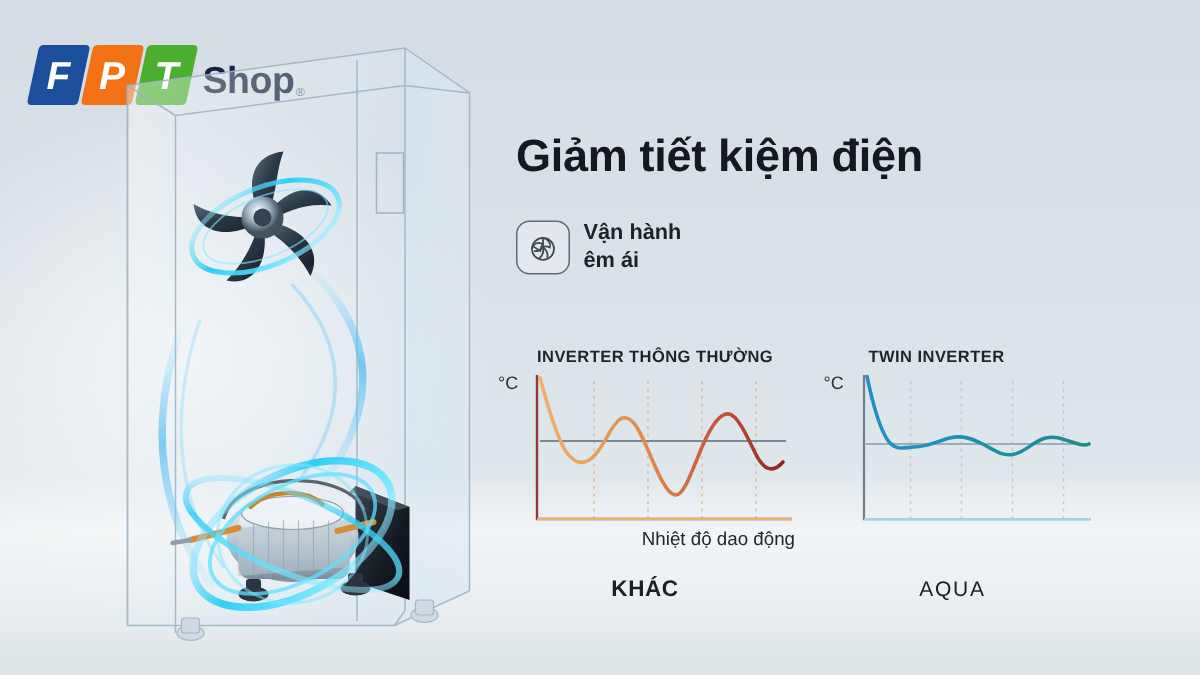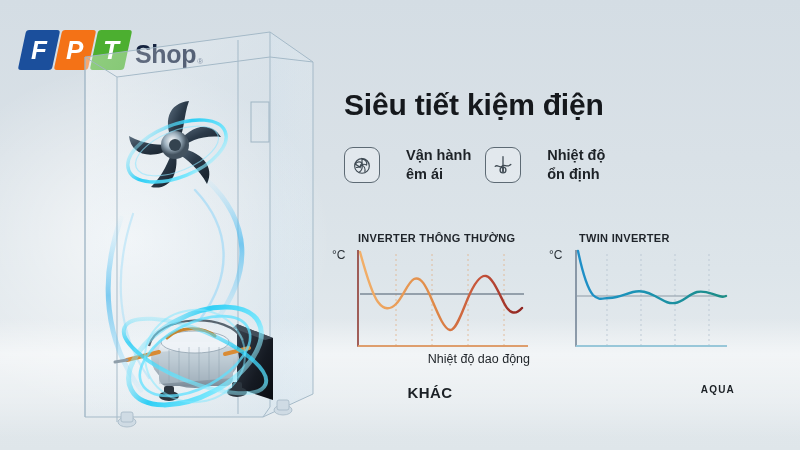--- a/index.html
+++ b/index.html
@@ -58,21 +58,21 @@
     position:absolute; left:344px; top:57px;
     font-size:19.5px; letter-spacing:.6px; color:#2b3238; font-weight:400;
   }
   .headline {
     position:absolute; left:344px; top:88px;
     font-size:30px; font-weight:bold; color:#15181c; letter-spacing:-.2px;
   }
 
   
   .features { position:absolute; left:344px; top:146px; display:flex; gap:14px; }
-  .feat { display:flex; align-items:center; gap:26px; }
+  .feat { display:flex; align-items:center; gap:9px; }
   .feat-ico {
     width:36px; height:36px; border:1.6px solid #5d6a74; border-radius:9px;
     display:flex; align-items:center; justify-content:center; flex:0 0 auto;
     background:rgba(255,255,255,.25);
   }
   .feat-txt { font-size:14.5px; font-weight:bold; color:#1d2227; line-height:1.28; white-space:nowrap; }
 
   
   .charts { position:absolute; left:330px; top:232px; width:410px; height:185px; }
   .chart { position:absolute; top:0; width:200px; height:185px; }
@@ -88,21 +88,21 @@
   .chart svg.plot { position:absolute; top:14px; left:22px; }
   .chart.right svg.plot { left:34px; }
   .caption {
     position:absolute; top:120px; left:0; width:200px; text-align:right;
     font-size:12.5px; color:#22272c;
   }
   .brand {
     position:absolute; top:152px; left:0; width:200px; text-align:center;
     font-size:15px; font-weight:bold; color:#1b2025; letter-spacing:.4px;
   }
-  .brand.aqua { font-weight:700; font-size:10px; letter-spacing:1.2px;text-align:right; }
+  .brand.aqua { font-weight:400; font-size:14px; letter-spacing:1.2px; }
   .aqua-wrap { display:inline-flex; align-items:baseline; }
 </style>
 </head>
 <body>
 
 <div class="stage">
   <div class="glow-left"></div>
   <div class="horizon"></div>
 
   <div class="logo">
@@ -261,21 +261,21 @@
         <g fill="none" stroke-linecap="round">
           <ellipse cx="62" cy="44" rx="72" ry="40" stroke="url(#ring)" stroke-width="5" transform="rotate(-28 62 44)"></ellipse>
           <ellipse cx="62" cy="44" rx="60" ry="32" stroke="#5fe0ff" stroke-width="2.6" opacity=".75" transform="rotate(-28 62 44)"></ellipse>
           <ellipse cx="62" cy="44" rx="76" ry="26" stroke="url(#ring)" stroke-width="4" transform="rotate(22 62 44)" opacity=".85"></ellipse>
           <ellipse cx="62" cy="44" rx="50" ry="46" stroke="#7ce8ff" stroke-width="2" opacity=".5" transform="rotate(-8 62 44)"></ellipse>
         </g>
       </g>
     </svg>
   </div>
 
-  <div class="headline">Siêu tiết kiệm điện</div>
+  <div class="headline">Giảm tiết kiệm điện</div>
 
   <div class="features">
 
     <div class="feat">
       <div class="feat-ico">
         <svg width="22" height="22" viewBox="0 0 24 24" fill="none" stroke="#3f4a53" stroke-width="1.3">
           <circle cx="12" cy="13" r="8"></circle>
           <path d="M12 5 C16 6 18 9 17 12 C15 11 13 11 12 12 Z" fill="none"></path>
           <path d="M4.6 11 C7 8 10 8 12 10 C10.5 11.5 10 13 10 14.5 Z"></path>
           <path d="M12 12 C14 13 16 16 15 19.5"></path>
@@ -283,34 +283,20 @@
           <path d="M12 12 C12.6 14.6 11.8 18 9 20"></path>
         </svg>
       </div>
       <div class="feat-txt">
         <div>Vận hành</div>
         <div>êm ái</div>
       </div>
     </div>
 
 
-    <div class="feat">
-      <div class="feat-ico">
-        <svg width="22" height="22" viewBox="0 0 24 24" fill="none" stroke="#3f4a53" stroke-width="1.4">
-          <path d="M12 3 L12 15" stroke-linecap="round"></path>
-          <circle cx="12" cy="17.5" r="3.2"></circle>
-          <path d="M12 15.5 L12 19" stroke-linecap="round" stroke-width="2"></path>
-          <path d="M3.5 13.5 C6 10.8 8.5 16 11 13.3 C13.5 10.6 16.5 15.5 20.5 11.5" stroke-linecap="round"></path>
-        </svg>
-      </div>
-      <div class="feat-txt">
-        <div>Nhiệt độ</div>
-        <div>ổn định</div>
-      </div>
-    </div>
 
   </div>
 
   <div class="charts">
 
     <div class="chart left">
       <div class="chart-title">INVERTER THÔNG THƯỜNG</div>
       <div class="unit">°C</div>
       <svg class="plot" width="178" height="112" viewBox="0 0 178 112">
         <defs>

